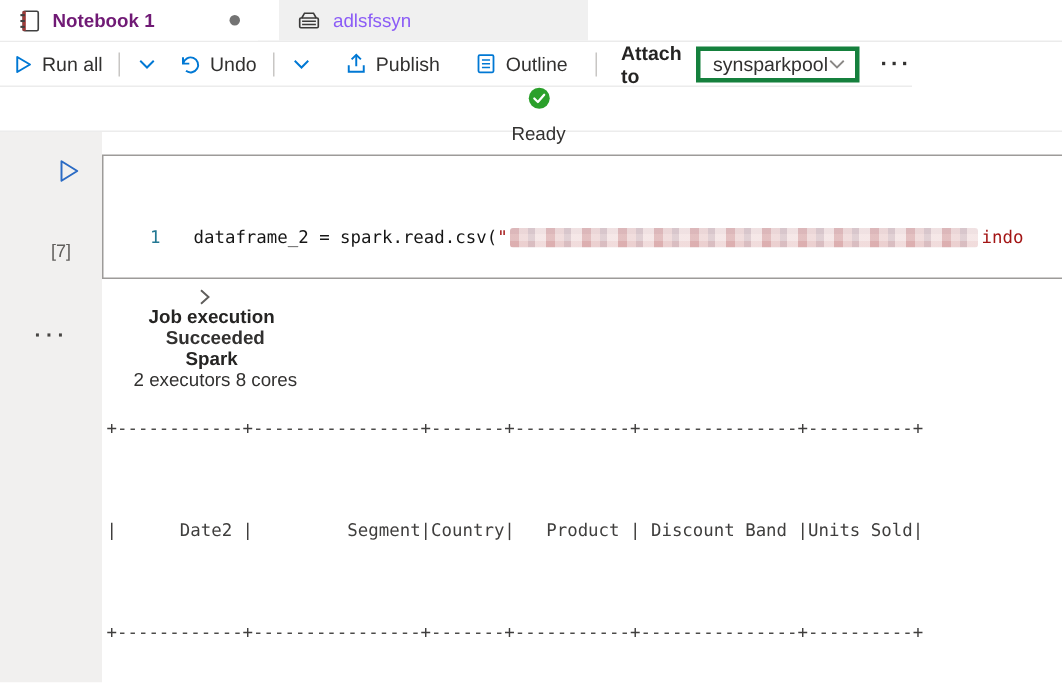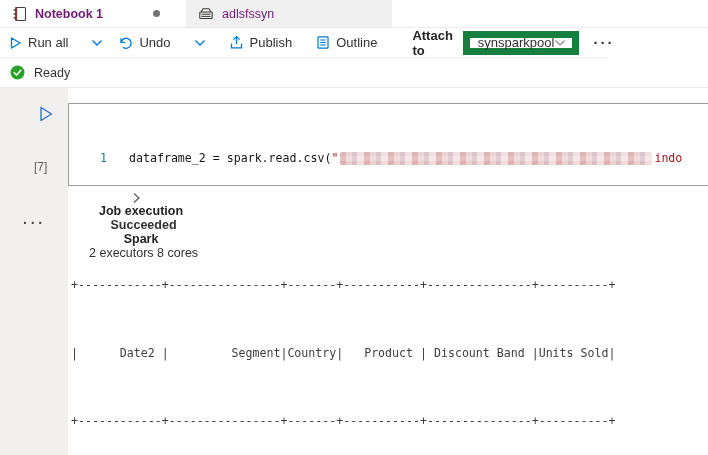--- a/index.html
+++ b/index.html
@@ -1,36 +1,36 @@
 <!DOCTYPE html>
 <html><head>
 <meta charset="utf-8">
 <style>
   html,body{margin:0;padding:0;background:#fff;width:708px;height:455px;overflow:hidden;
     font-family:"Liberation Sans",sans-serif;-webkit-font-smoothing:antialiased;}
   .stage{position:relative;width:708px;height:455px;background:#fff;}
 
   
   .tabstrip{position:absolute;left:0;top:0;width:708px;height:28px;display:flex;align-items:stretch;border-bottom:1px solid #ebebeb;box-sizing:border-box;}
-  .tab{display:flex;align-items:center;gap:8px;padding:0 12px;font-size:12.5px;color:#701a75;cursor:pointer;}
+  .tab{display:flex;align-items:center;gap:8px;padding:0 12px;font-size:12.5px;color:#8b5cf6;cursor:pointer;}
   .tab.active{width:148px;background:#fff;font-weight:700;color:#701a75;}
   .tab.inactive{width:182px;background:#f0f0f0;margin-left:14px;}
   .dirty-dot{width:7px;height:7px;border-radius:50%;background:#737373;margin-left:auto;}
 
   
   .toolbar{position:absolute;left:0;top:28px;width:608px;height:30px;display:flex;align-items:center;border-bottom:1px solid #ececec;box-sizing:border-box;font-size:13px;color:#323130;}
   .tbtn{display:flex;align-items:center;gap:6px;padding:0 7px;height:100%;cursor:pointer;white-space:nowrap;}
   .tdiv{width:1px;height:16px;background:#c8c6c4;margin:0 4px;}
   .chev{display:flex;align-items:center;padding:0 8px;height:100%;cursor:pointer;}
   .attach-label{font-weight:700;margin:0 10px 0 12px;color:#252423;}
-  .attach-select{display:flex;align-items:center;justify-content:space-between;width:190px;height:24px;border:7px solid #15803d;background:#fff;padding:0 6px 0 8px;box-sizing:border-box;cursor:pointer;}
+  .attach-select{display:flex;align-items:center;justify-content:space-between;width:190px;height:24px;border:3px solid #15803d;background:#fff;padding:0 6px 0 8px;box-sizing:border-box;cursor:pointer;}
   .more{margin-left:14px;font-size:15px;font-weight:700;letter-spacing:2px;color:#323130;cursor:pointer;}
 
   
-  .readybar{position:absolute;left:0;top:58px;width:708px;height:30px;display:flex;align-items:center;gap:9px;padding-left:10px;border-bottom:1px solid #ececec;box-sizing:border-box;font-size:12.5px;color:#323130;}
+  .readybar{position:absolute;left:0;top:58px;width:708px;height:30px;display:flex;align-items:center;gap:9px;padding-left:10px;border-bottom:1px solid #ececec;box-sizing:border-box;font-size:12.5px;color:#323130;flex-direction:column;}
 
   
   .workspace{position:absolute;left:0;top:88px;width:708px;height:367px;}
   .gutter{position:absolute;left:0;top:0;width:68px;height:367px;background:#f1f0ef;}
   .playbtn{position:absolute;left:38px;top:17px;cursor:pointer;}
   .exec-count{position:absolute;left:34px;top:72px;font-size:12px;color:#605e5c;}
   .out-ellipsis{position:absolute;left:23px;top:127px;font-size:14px;font-weight:700;letter-spacing:3px;color:#484644;cursor:pointer;}
 
   .cellbox{position:absolute;left:68px;top:15px;width:641px;height:83px;border:1px solid #9d9b99;background:#fff;box-sizing:border-box;overflow:hidden;}
   .code-area{padding-top:7px;font-family:"DejaVu Sans Mono",monospace;font-size:11.6px;line-height:19px;white-space:pre;}

